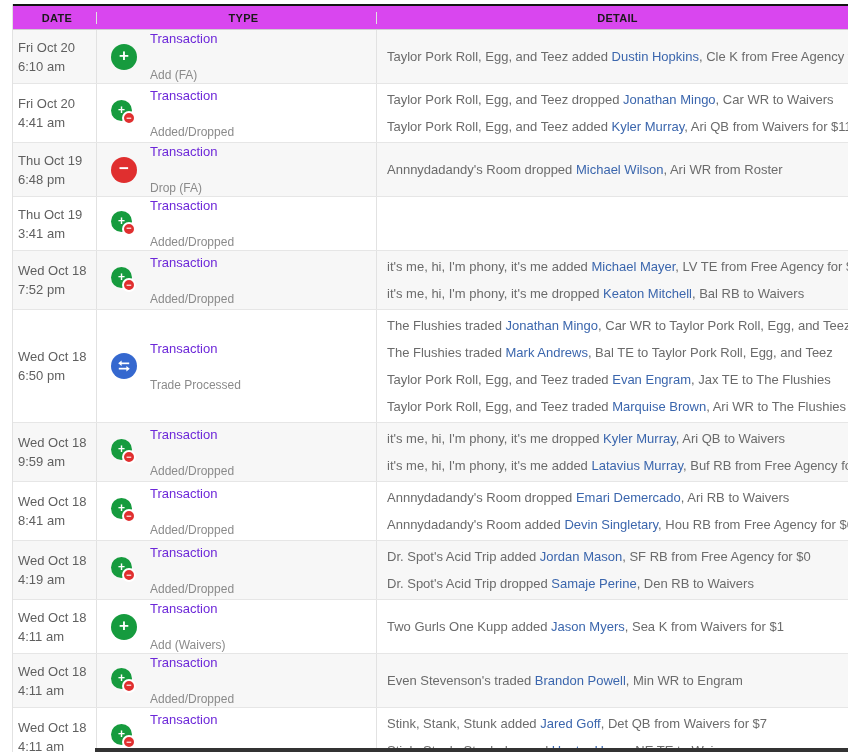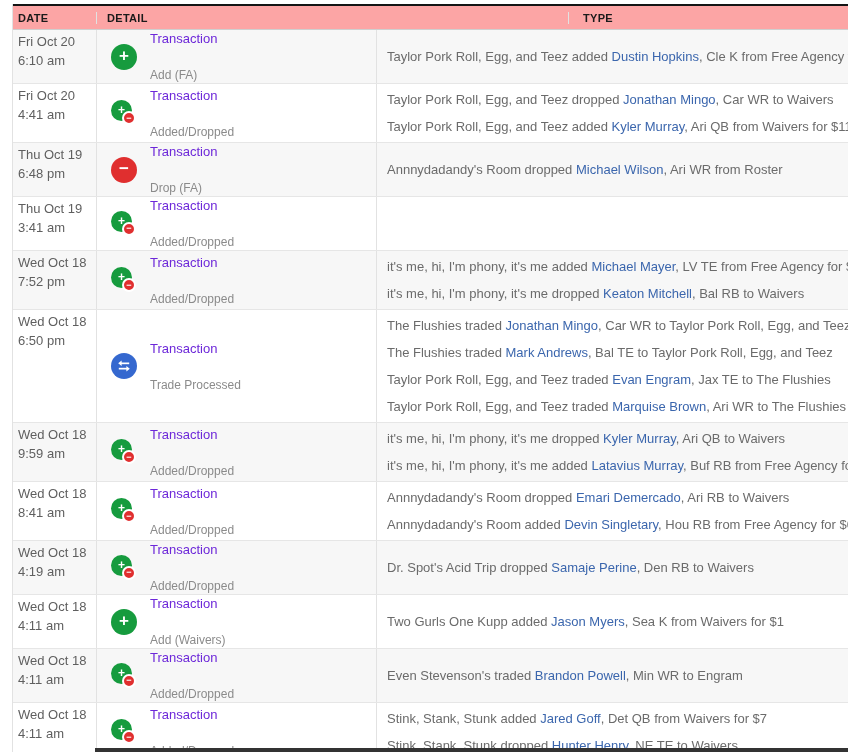--- a/index.html
+++ b/index.html
@@ -2,31 +2,31 @@
 <html style="--green: #169b3e; --red: #e02f2f; --blue: #3568cf; --link: #3b66ad;"><head>
 <meta charset="utf-8">
 <style>
   * { margin:0; padding:0; box-sizing:border-box; }
   html,body { width:848px; height:752px; overflow:hidden; background:#fff;
     font-family:"Liberation Sans","DejaVu Sans",sans-serif; }
   .page { position:relative; width:848px; height:752px; padding-top:4px; }
   .table { margin-left:12px; width:836px; border-left:1px solid #e2e2e2; }
 
   .thead { display:flex; border-top:2px solid #141414; border-bottom:1px solid #cfcfcf;
-    height:26px; align-items:center; background:#fca5a5; }
+    height:26px; align-items:center; background:#d946ef;text-align:center; }
   .th { font-size:11px; font-weight:bold; color:#1a1a1a; letter-spacing:.3px; }
 
   .tr { display:flex; border-bottom:1px solid #e6e6e6; min-height:46px; background:#fff; }
   .tr.alt { background:#f7f7f7; }
 
   .col-date   { width:83px;  flex:0 0 83px; padding-left:5px; }
   .col-type   { width:280px; flex:0 0 280px; padding-left:14px; border-left:1px solid #e2e2e2; }
   .col-detail { flex:1; padding-left:10px; border-left:1px solid #e2e2e2; }
 
-  .td.col-date { display:flex; flex-direction:column; justify-content:flex-start;
+  .td.col-date { display:flex; flex-direction:column; justify-content:center;
     font-size:13px; color:#5f5f5f; line-height:19px; padding-top:2px; padding-bottom:2px; }
   .td.col-type { display:flex; align-items:center; gap:13px; }
   .td.col-detail { display:flex; flex-direction:column; justify-content:center;
     padding-top:2px; padding-bottom:2px; }
 
   .type-text .t1 { font-size:13px; color:#6d28d9; line-height:17px; }
   .type-text .t2 { font-size:12px; color:#8b8b8b; line-height:16px;margin-top:20px; }
 
   .dline { font-size:13px; color:#6b6b6b; line-height:27px; white-space:nowrap; }
   .dline a { color:var(--link,#3b66ad); text-decoration:none; cursor:pointer; }
@@ -48,22 +48,22 @@
 
   .bottom-bar { position:absolute; left:95px; right:0; bottom:0; height:4px; background:#333; }
 </style>
 </head>
 <body>
 
 <div class="page">
   <div class="table">
     <div class="thead">
       <div class="th col-date">DATE</div>
+      <div class="th col-type">TYPE</div>
       <div class="th col-detail">DETAIL</div>
-      <div class="th col-type">TYPE</div>
     </div>
     <div id="tbody">
         <div class="tr alt">
           <div class="td col-date">
             <div>Fri Oct 20</div>
             <div>6:10 am</div>
           </div>
           <div class="td col-type">
             <span class="ic ic-add">+</span>
             <div class="type-text">
@@ -224,20 +224,21 @@
             <span class="ic-combo">
               <span class="combo-main">+</span>
               <span class="combo-badge">−</span>
             </span>
             <div class="type-text">
               <div class="t1">Transaction</div>
               <div class="t2">Added/Dropped</div>
             </div>
           </div>
           <div class="td col-detail">
+            <div class="dline"><span>Dr. Spot's Acid Trip added </span><a href="#">Jordan Mason</a><span>, SF RB from Free Agency for $0</span></div>
             <div class="dline"><span>Dr. Spot's Acid Trip dropped </span><a href="#">Samaje Perine</a><span>, Den RB to Waivers</span></div>
           </div>
         </div>
         <div class="tr">
           <div class="td col-date">
             <div>Wed Oct 18</div>
             <div>4:11 am</div>
           </div>
           <div class="td col-type">
             <span class="ic ic-add">+</span>

